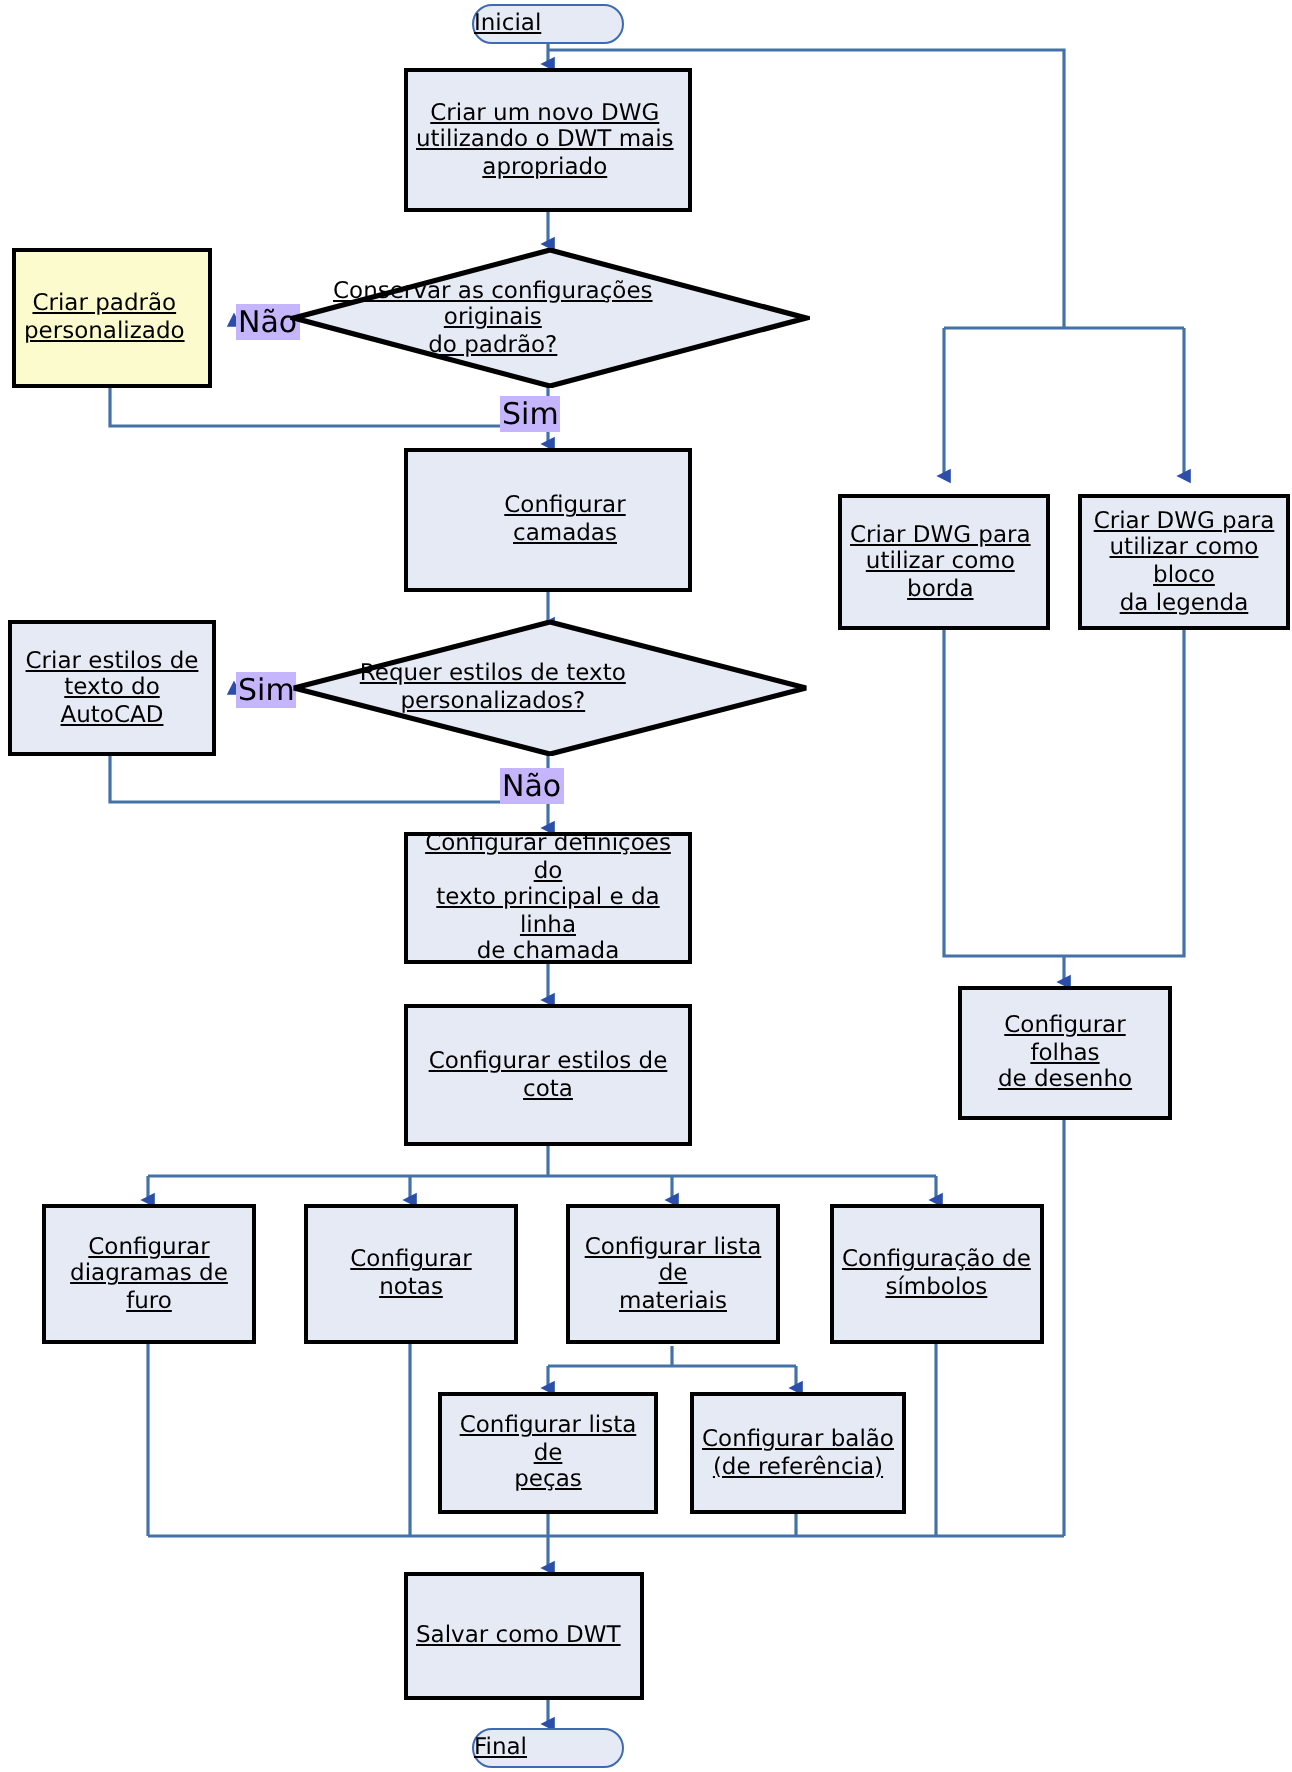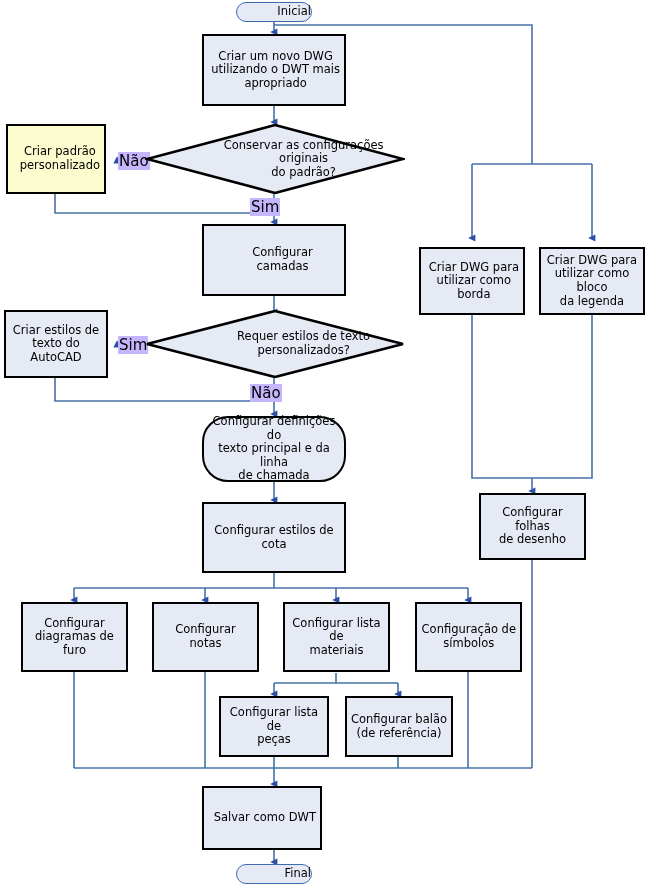--- a/index.html
+++ b/index.html
@@ -22,25 +22,26 @@
     left: 0; top: 0;
     width: 646px;
     height: 886px;
     pointer-events: none;
   }
   .node {
     position: absolute;
     box-sizing: border-box;
     display: flex;
     align-items: center;
-    justify-content: flex-end;
+    justify-content: flex-start;
     text-align: center;
     line-height: 1.18;
     color: #000000;
     white-space: pre-line;
+    text-decoration: underline;
   }
   .process {
     border: 2px solid #000000;
     background: #e6eaf4;
     font-size: 11.5px;
     padding: 2px 4px;
   }
   .process.yellow {
     background: #fbfbce;
   }
@@ -178,21 +179,21 @@
     </svg>
     <span class="dlabel">Requer estilos de texto
 personalizados?</span>
   </div>
 
   <div class="node process" style="left:4px; top:310px; width:104px; height:68px;">
     <span>Criar estilos de
 texto do  AutoCAD</span>
   </div>
 
-  <div class="node process" style="left:202px; top:416px; width:144px; height:66px;border-radius:26px;">
+  <div class="node process" style="left:202px; top:416px; width:144px; height:66px;">
     <span>Configurar definições do
 texto principal e da linha
 de chamada</span>
   </div>
 
   <div class="node process" style="left:202px; top:502px; width:144px; height:71px;">
     <span>Configurar estilos de cota</span>
   </div>
 
   <div class="node process" style="left:21px; top:602px; width:107px; height:70px;">

